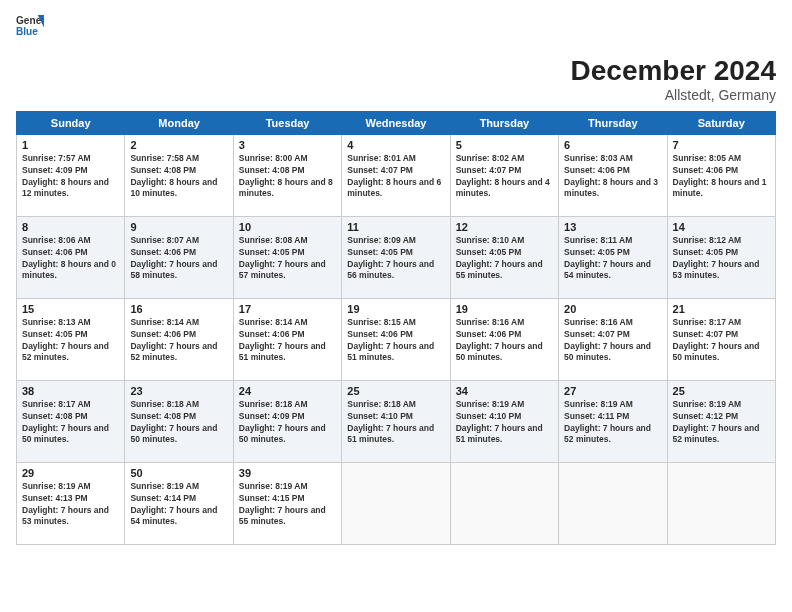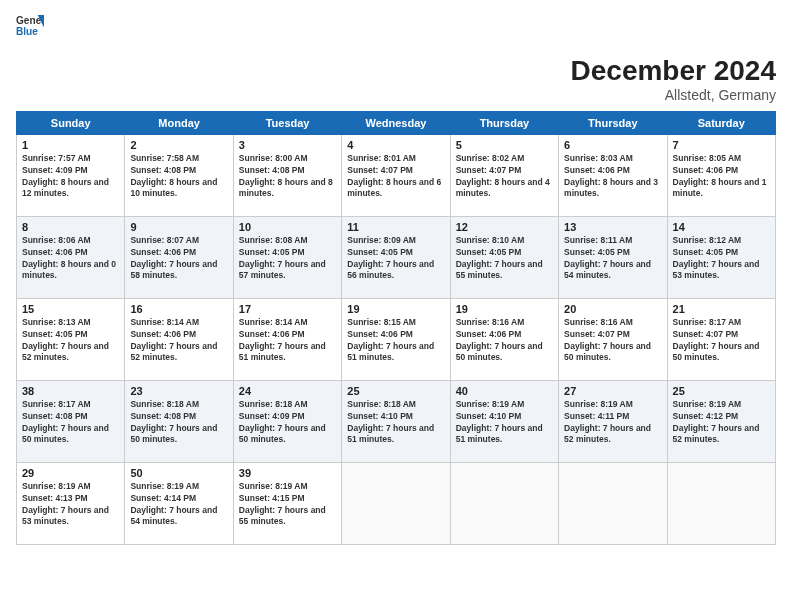--- a/index.html
+++ b/index.html
@@ -322,21 +322,21 @@
         </td>
           <td>
           <span class="day-num">25</span>
           <div class="day-info">
             Sunrise: 8:18 AM<br>
             Sunset: 4:10 PM<br>
             Daylight: 7 hours and 51 minutes.
           </div>
         </td>
           <td>
-          <span class="day-num">40</span>
+          <span class="day-num">34</span>
           <div class="day-info">
             Sunrise: 8:19 AM<br>
             Sunset: 4:10 PM<br>
             Daylight: 7 hours and 51 minutes.
           </div>
         </td>
           <td>
           <span class="day-num">27</span>
           <div class="day-info">
             Sunrise: 8:19 AM<br>

